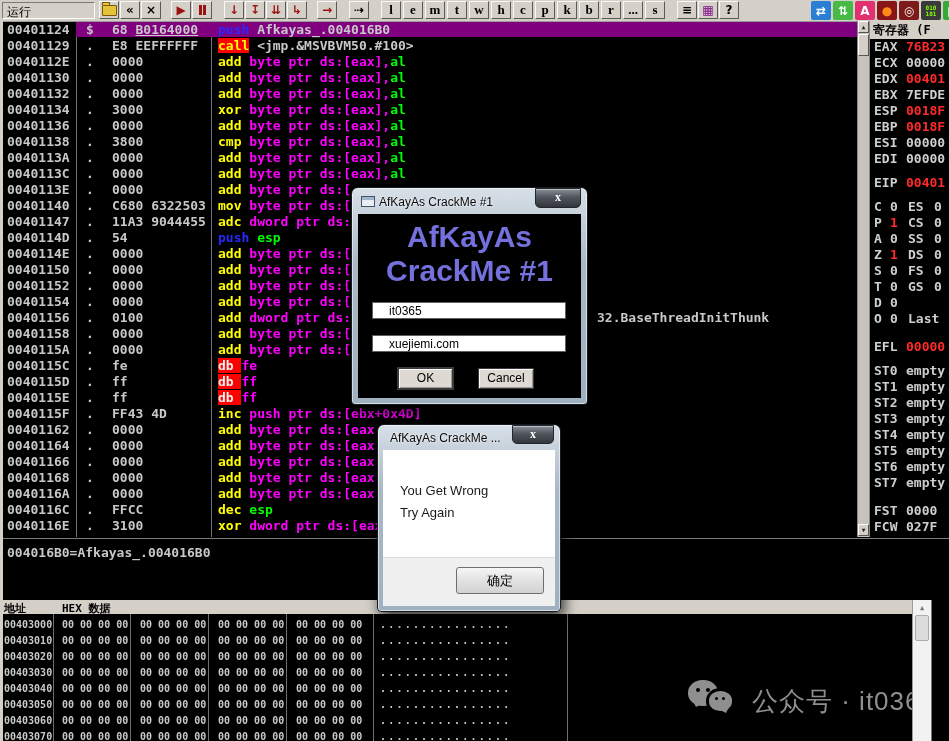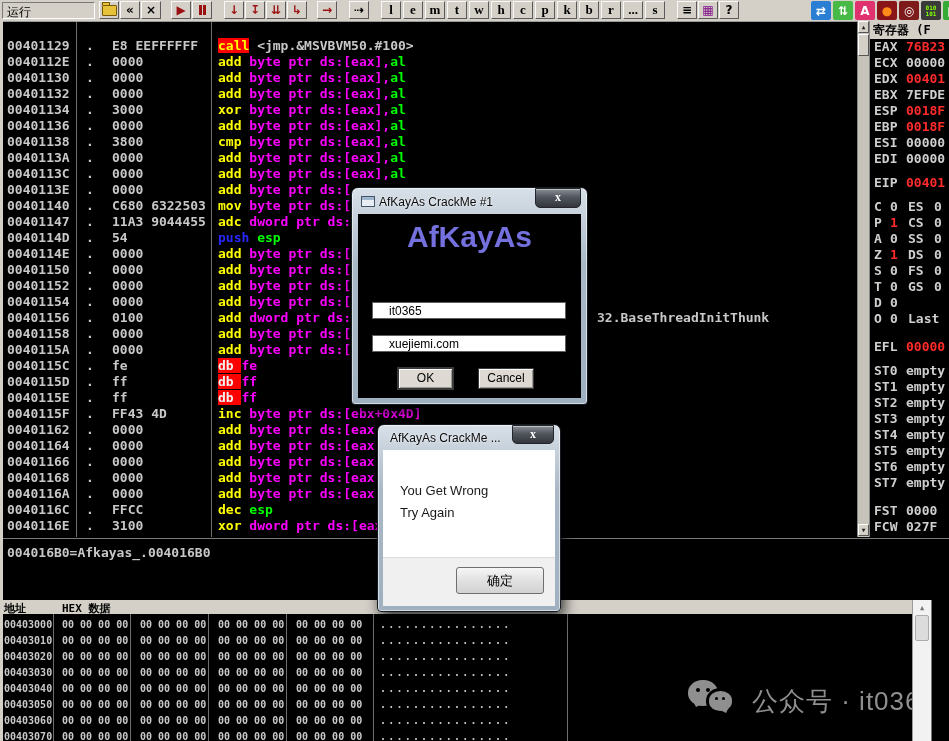--- a/index.html
+++ b/index.html
@@ -196,20 +196,21 @@
         <span class="tbtn flat binbg">
           <i class="binico">010<br>101</i>
         </span>
         <span class="tbtn flat grn2">▣</span>
       </div>
     </div>
 
   <div class="disasm" id="disasm">
     <div class="vline" style="left:76px"></div>
     <div class="vline" style="left:211px"></div>
+  <div class="drow sel" style="top: 0px;"><span class="c-addr">00401124</span><span class="c-mark">$</span><span class="c-bytes"><span>68 </span><span class="t-u">B0164000</span></span><span class="c-instr"><span class="t-pu">push</span><span class="t-w"> Afkayas_.004016B0</span></span></div>
       <div class="drow" style="top: 16px;"><span class="c-addr">00401129</span><span class="c-mark">.</span><span class="c-bytes">E8 EEFFFFFF</span><span class="c-instr"><span class="t-ca">call</span><span class="t-w"> &lt;jmp.&amp;MSVBVM50.#100&gt;</span></span></div>
       <div class="drow" style="top: 32px;"><span class="c-addr">0040112E</span><span class="c-mark">.</span><span class="c-bytes">0000</span><span class="c-instr"><span class="t-mn">add </span><span class="t-op">byte ptr ds:[eax],</span><span class="t-rg">al</span></span></div>
       <div class="drow" style="top: 48px;"><span class="c-addr">00401130</span><span class="c-mark">.</span><span class="c-bytes">0000</span><span class="c-instr"><span class="t-mn">add </span><span class="t-op">byte ptr ds:[eax],</span><span class="t-rg">al</span></span></div>
       <div class="drow" style="top: 64px;"><span class="c-addr">00401132</span><span class="c-mark">.</span><span class="c-bytes">0000</span><span class="c-instr"><span class="t-mn">add </span><span class="t-op">byte ptr ds:[eax],</span><span class="t-rg">al</span></span></div>
       <div class="drow" style="top: 80px;"><span class="c-addr">00401134</span><span class="c-mark">.</span><span class="c-bytes">3000</span><span class="c-instr"><span class="t-mn">xor </span><span class="t-op">byte ptr ds:[eax],</span><span class="t-rg">al</span></span></div>
       <div class="drow" style="top: 96px;"><span class="c-addr">00401136</span><span class="c-mark">.</span><span class="c-bytes">0000</span><span class="c-instr"><span class="t-mn">add </span><span class="t-op">byte ptr ds:[eax],</span><span class="t-rg">al</span></span></div>
       <div class="drow" style="top: 112px;"><span class="c-addr">00401138</span><span class="c-mark">.</span><span class="c-bytes">3800</span><span class="c-instr"><span class="t-mn">cmp </span><span class="t-op">byte ptr ds:[eax],</span><span class="t-rg">al</span></span></div>
       <div class="drow" style="top: 128px;"><span class="c-addr">0040113A</span><span class="c-mark">.</span><span class="c-bytes">0000</span><span class="c-instr"><span class="t-mn">add </span><span class="t-op">byte ptr ds:[eax],</span><span class="t-rg">al</span></span></div>
       <div class="drow" style="top: 144px;"><span class="c-addr">0040113C</span><span class="c-mark">.</span><span class="c-bytes">0000</span><span class="c-instr"><span class="t-mn">add </span><span class="t-op">byte ptr ds:[eax],</span><span class="t-rg">al</span></span></div>
       <div class="drow" style="top: 160px;"><span class="c-addr">0040113E</span><span class="c-mark">.</span><span class="c-bytes">0000</span><span class="c-instr"><span class="t-mn">add </span><span class="t-op">byte ptr ds:[</span></span></div>
@@ -219,21 +220,21 @@
       <div class="drow" style="top: 224px;"><span class="c-addr">0040114E</span><span class="c-mark">.</span><span class="c-bytes">0000</span><span class="c-instr"><span class="t-mn">add </span><span class="t-op">byte ptr ds:[</span></span></div>
       <div class="drow" style="top: 240px;"><span class="c-addr">00401150</span><span class="c-mark">.</span><span class="c-bytes">0000</span><span class="c-instr"><span class="t-mn">add </span><span class="t-op">byte ptr ds:[</span></span></div>
       <div class="drow" style="top: 256px;"><span class="c-addr">00401152</span><span class="c-mark">.</span><span class="c-bytes">0000</span><span class="c-instr"><span class="t-mn">add </span><span class="t-op">byte ptr ds:[</span></span></div>
       <div class="drow" style="top: 272px;"><span class="c-addr">00401154</span><span class="c-mark">.</span><span class="c-bytes">0000</span><span class="c-instr"><span class="t-mn">add </span><span class="t-op">byte ptr ds:[</span></span></div>
       <div class="drow" style="top: 288px;"><span class="c-addr">00401156</span><span class="c-mark">.</span><span class="c-bytes">0100</span><span class="c-instr"><span class="t-mn">add </span><span class="t-op">dword ptr ds:</span></span><span class="c-cmt" style="left: 597px;">32.BaseThreadInitThunk</span></div>
       <div class="drow" style="top: 304px;"><span class="c-addr">00401158</span><span class="c-mark">.</span><span class="c-bytes">0000</span><span class="c-instr"><span class="t-mn">add </span><span class="t-op">byte ptr ds:[</span></span></div>
       <div class="drow" style="top: 320px;"><span class="c-addr">0040115A</span><span class="c-mark">.</span><span class="c-bytes">0000</span><span class="c-instr"><span class="t-mn">add </span><span class="t-op">byte ptr ds:[</span></span></div>
       <div class="drow" style="top: 336px;"><span class="c-addr">0040115C</span><span class="c-mark">.</span><span class="c-bytes">fe</span><span class="c-instr"><span class="t-db">db </span><span class="t-op">fe</span></span></div>
       <div class="drow" style="top: 352px;"><span class="c-addr">0040115D</span><span class="c-mark">.</span><span class="c-bytes">ff</span><span class="c-instr"><span class="t-db">db </span><span class="t-op">ff</span></span></div>
       <div class="drow" style="top: 368px;"><span class="c-addr">0040115E</span><span class="c-mark">.</span><span class="c-bytes">ff</span><span class="c-instr"><span class="t-db">db </span><span class="t-op">ff</span></span></div>
-      <div class="drow" style="top: 384px;"><span class="c-addr">0040115F</span><span class="c-mark">.</span><span class="c-bytes">FF43 4D</span><span class="c-instr"><span class="t-mn">inc </span><span class="t-op">byte ptr ds:[ebx+0x4D]</span></span></div>
+      <div class="drow" style="top: 384px;"><span class="c-addr">0040115F</span><span class="c-mark">.</span><span class="c-bytes">FF43 4D</span><span class="c-instr"><span class="t-mn">inc </span><span class="t-op">push ptr ds:[ebx+0x4D]</span></span></div>
       <div class="drow" style="top: 400px;"><span class="c-addr">00401162</span><span class="c-mark">.</span><span class="c-bytes">0000</span><span class="c-instr"><span class="t-mn">add </span><span class="t-op">byte ptr ds:[eax</span></span></div>
       <div class="drow" style="top: 416px;"><span class="c-addr">00401164</span><span class="c-mark">.</span><span class="c-bytes">0000</span><span class="c-instr"><span class="t-mn">add </span><span class="t-op">byte ptr ds:[eax</span></span></div>
       <div class="drow" style="top: 432px;"><span class="c-addr">00401166</span><span class="c-mark">.</span><span class="c-bytes">0000</span><span class="c-instr"><span class="t-mn">add </span><span class="t-op">byte ptr ds:[eax</span></span></div>
       <div class="drow" style="top: 448px;"><span class="c-addr">00401168</span><span class="c-mark">.</span><span class="c-bytes">0000</span><span class="c-instr"><span class="t-mn">add </span><span class="t-op">byte ptr ds:[eax</span></span></div>
       <div class="drow" style="top: 464px;"><span class="c-addr">0040116A</span><span class="c-mark">.</span><span class="c-bytes">0000</span><span class="c-instr"><span class="t-mn">add </span><span class="t-op">byte ptr ds:[eax</span></span></div>
       <div class="drow" style="top: 480px;"><span class="c-addr">0040116C</span><span class="c-mark">.</span><span class="c-bytes">FFCC</span><span class="c-instr"><span class="t-mn">dec </span><span class="t-rg">esp</span></span></div>
       <div class="drow" style="top: 496px;"><span class="c-addr">0040116E</span><span class="c-mark">.</span><span class="c-bytes">3100</span><span class="c-instr"><span class="t-mn">xor </span><span class="t-op">dword ptr ds:[eax</span></span></div>
       <div class="drow" style="top: 512px;"><span class="c-addr">00401170</span><span class="c-mark">.</span><span class="c-bytes">0F</span><span class="c-instr"></span></div>
     </div>
   <div class="dscroll">
@@ -336,20 +337,21 @@
     </span>
     <span class="wm-text">公众号 · it0365</span>
   </div>
 
   <div class="aero dlg1">
     <span class="dlg-ico"></span>
     <div class="dlg-title" style="left:27px;top:7px">AfKayAs CrackMe #1</div>
     <div class="dlg-close">x</div>
     <div class="dlg1-client">
       <div class="cm-h cm-h1">AfKayAs</div>
+      <div class="cm-h">CrackMe #1</div>
       <input class="cm-input" style="top: 88px;" value="it0365">
       <input class="cm-input" style="top: 121px;" value="xuejiemi.com">
       <div class="cm-btn cm-ok">OK</div>
       <div class="cm-btn cm-cancel">Cancel</div>
     </div>
   </div>
 
   <div class="aero dlg2">
     <div class="dlg-title" style="left:12px;top:6px">AfKayAs CrackMe ...</div>
     <div class="dlg-close" style="width:40px;height:17px">x</div>

